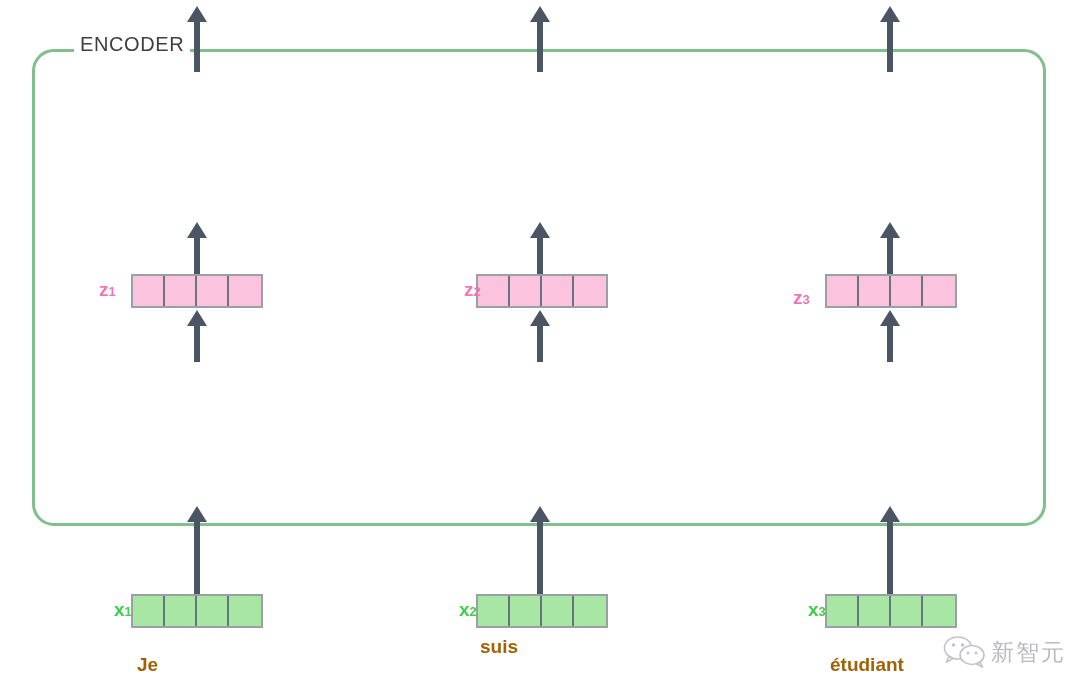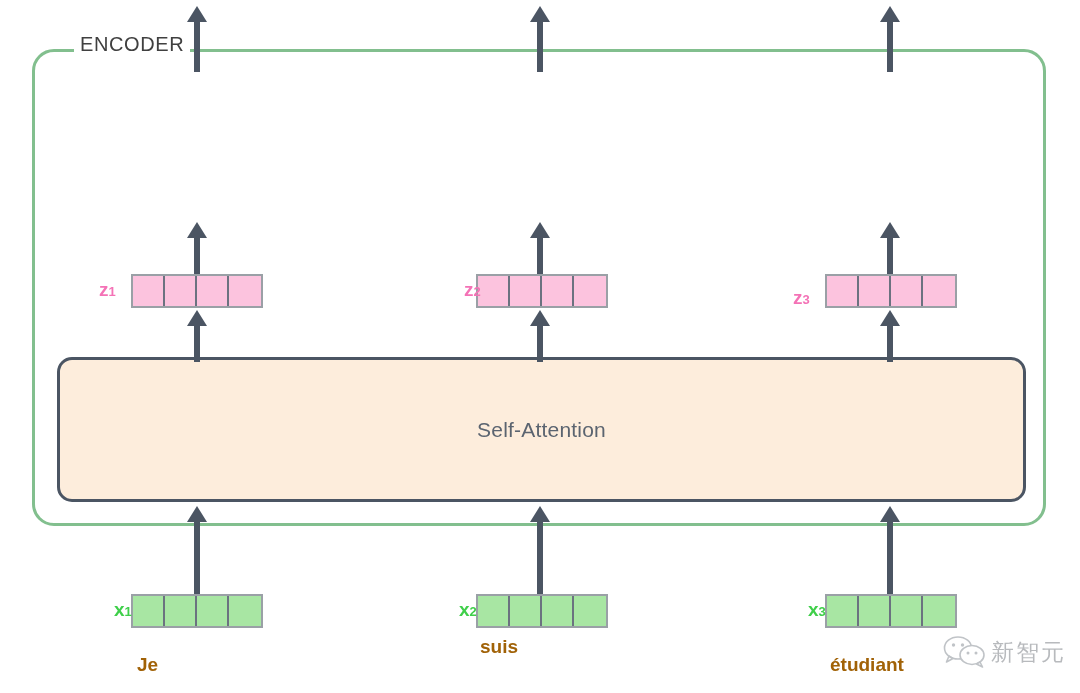--- a/index.html
+++ b/index.html
@@ -135,23 +135,20 @@
 </style>
 </head>
 <body>
 
 <div id="stage">
 
   <div class="encoder-box"></div>
   <div class="encoder-label">ENCODER</div>
 
 
-  <div class="block sa-block">
-    <span class="block-label">Self-Attention</span>
-  </div>
 
   <div class="arrow" style="left:187px; top:6px; width:20px; height:66px;">
     <div class="head"></div>
     <div class="shaft" style="height:54px;"></div>
   </div>
   <div class="arrow" style="left:530px; top:6px; width:20px; height:66px;">
     <div class="head"></div>
     <div class="shaft" style="height:54px;"></div>
   </div>
   <div class="arrow" style="left:880px; top:6px; width:20px; height:66px;">

